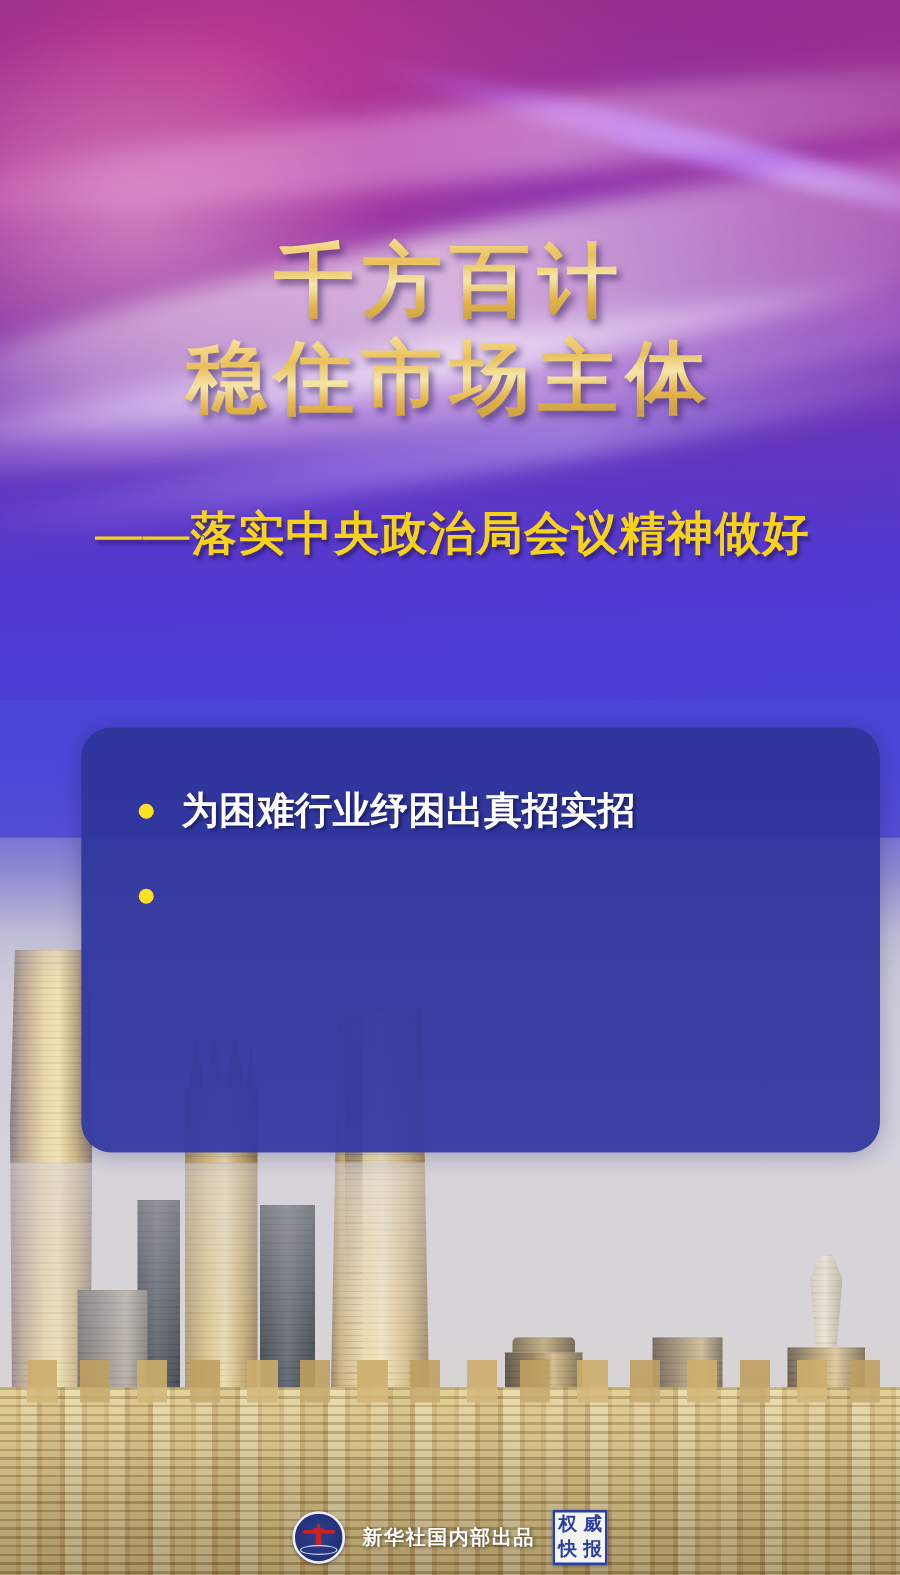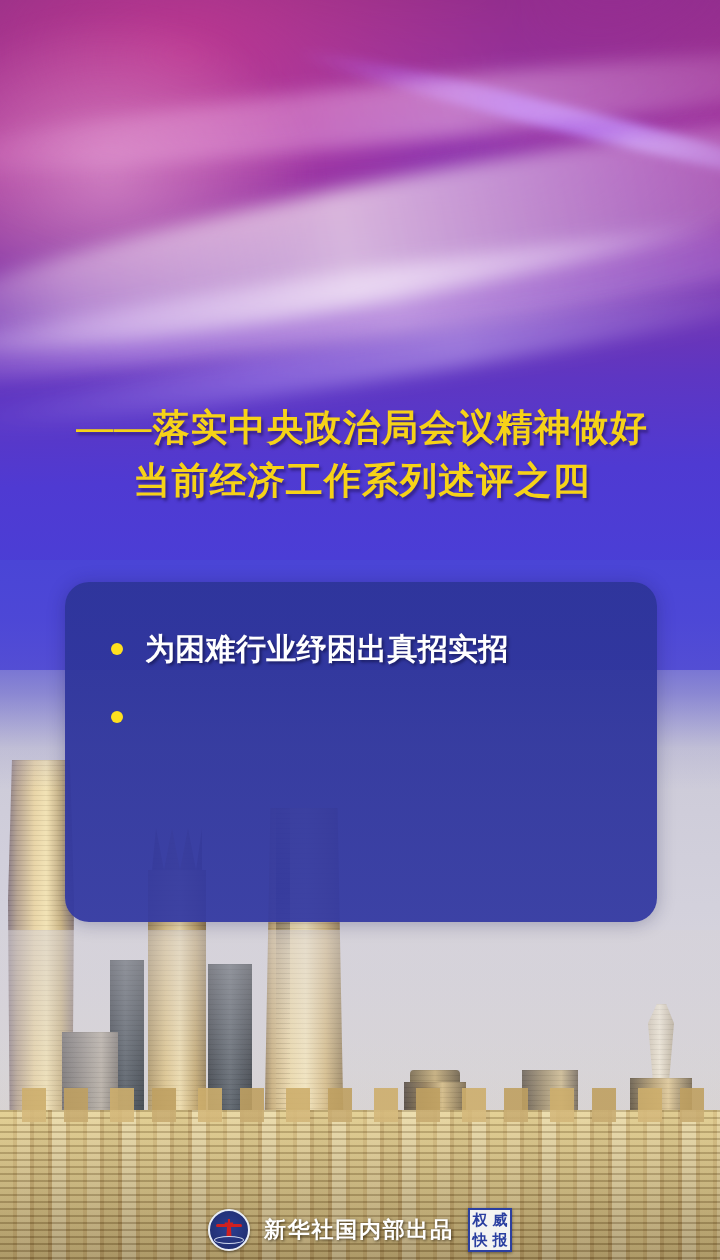--- a/index.html
+++ b/index.html
@@ -127,21 +127,21 @@
       rgba(200,170,100,0) 0 22px, #cdae6c 22px 46px, rgba(200,170,100,0) 46px 64px, #bfa061 64px 88px);
     opacity:.9;
   }
   .lowrise-shade{
     position:absolute; left:0; right:0; bottom:0; height:150px;
     background:linear-gradient(180deg, rgba(255,240,200,.18) 0%, rgba(60,40,20,.30) 100%);
   }
 
   
   .card {
-    position:absolute; left:65px; top:582px; width:592px; height:340px;
+    position:absolute; left:65px; top:582px; width:639px; height:340px;
     background:linear-gradient(180deg, rgba(45,52,152,.93) 0%, rgba(48,54,158,.95) 55%, rgba(52,58,162,.95) 100%);
     border-radius:24px;
     box-shadow:0 2px 18px rgba(20,20,70,.28);
     padding:46px 34px 34px 46px;
     text-align:right;
   }
   .bullet-row {
     display:flex; align-items:flex-start;
     margin-bottom:26px;
   }
@@ -217,21 +217,21 @@
     position:absolute; left:50%; top:33%; transform:translateX(-50%);
     width:26px; height:3px; background:#d02020; border-radius:2px;
   }
   .xh-logo .ring {
     position:absolute; left:50%; bottom:5px; transform:translateX(-50%);
     width:30px; height:8px; border-radius:50%;
     border:1.5px solid #cfd8ee;
   }
   .footer-text {
     color:#ffffff;
-    font-size:22px;
+    font-size:16px;
     letter-spacing:.08em;
     font-weight:700;
     text-shadow:1px 1px 3px rgba(40,30,10,.75);
     font-family:"Liberation Serif","DejaVu Serif",serif;
   }
   .kb-badge {
     width:44px; height:44px;
     background:#f4f4f2;
     border:2px solid #2b3fa0;
     display:grid;
@@ -311,24 +311,27 @@
 
     <div class="haze"></div>
 
     <div class="lowrise"></div>
     <div class="lowrise-shade"></div>
   </div>
 
   <div style="position:absolute;left:0;right:0;top:560px;height:230px;
               background:linear-gradient(180deg, #4a45d6 0%, rgba(77,72,214,.92) 25%, rgba(96,92,208,.6) 58%, rgba(150,148,205,.22) 82%, rgba(210,210,220,0) 100%);"></div>
 
+  <div class="title-block">
+    <div class="title-line">千方百计</div>
+    <div class="title-line">稳住市场主体</div>
+  </div>
 
   <div class="subtitle-block">
     <div class="sub-line">——落实中央政治局会议精神做好</div>
-    <div class="sub-line">当前经济工作系列述评之四</div>
   </div>
 
   <div class="card">
     <div class="bullet-row">
       <div class="dot"></div>
       <div class="bullet-text">为困难行业纾困出真招实招</div>
     </div>
     <div class="bullet-row">
       <div class="dot"></div>
     </div>

